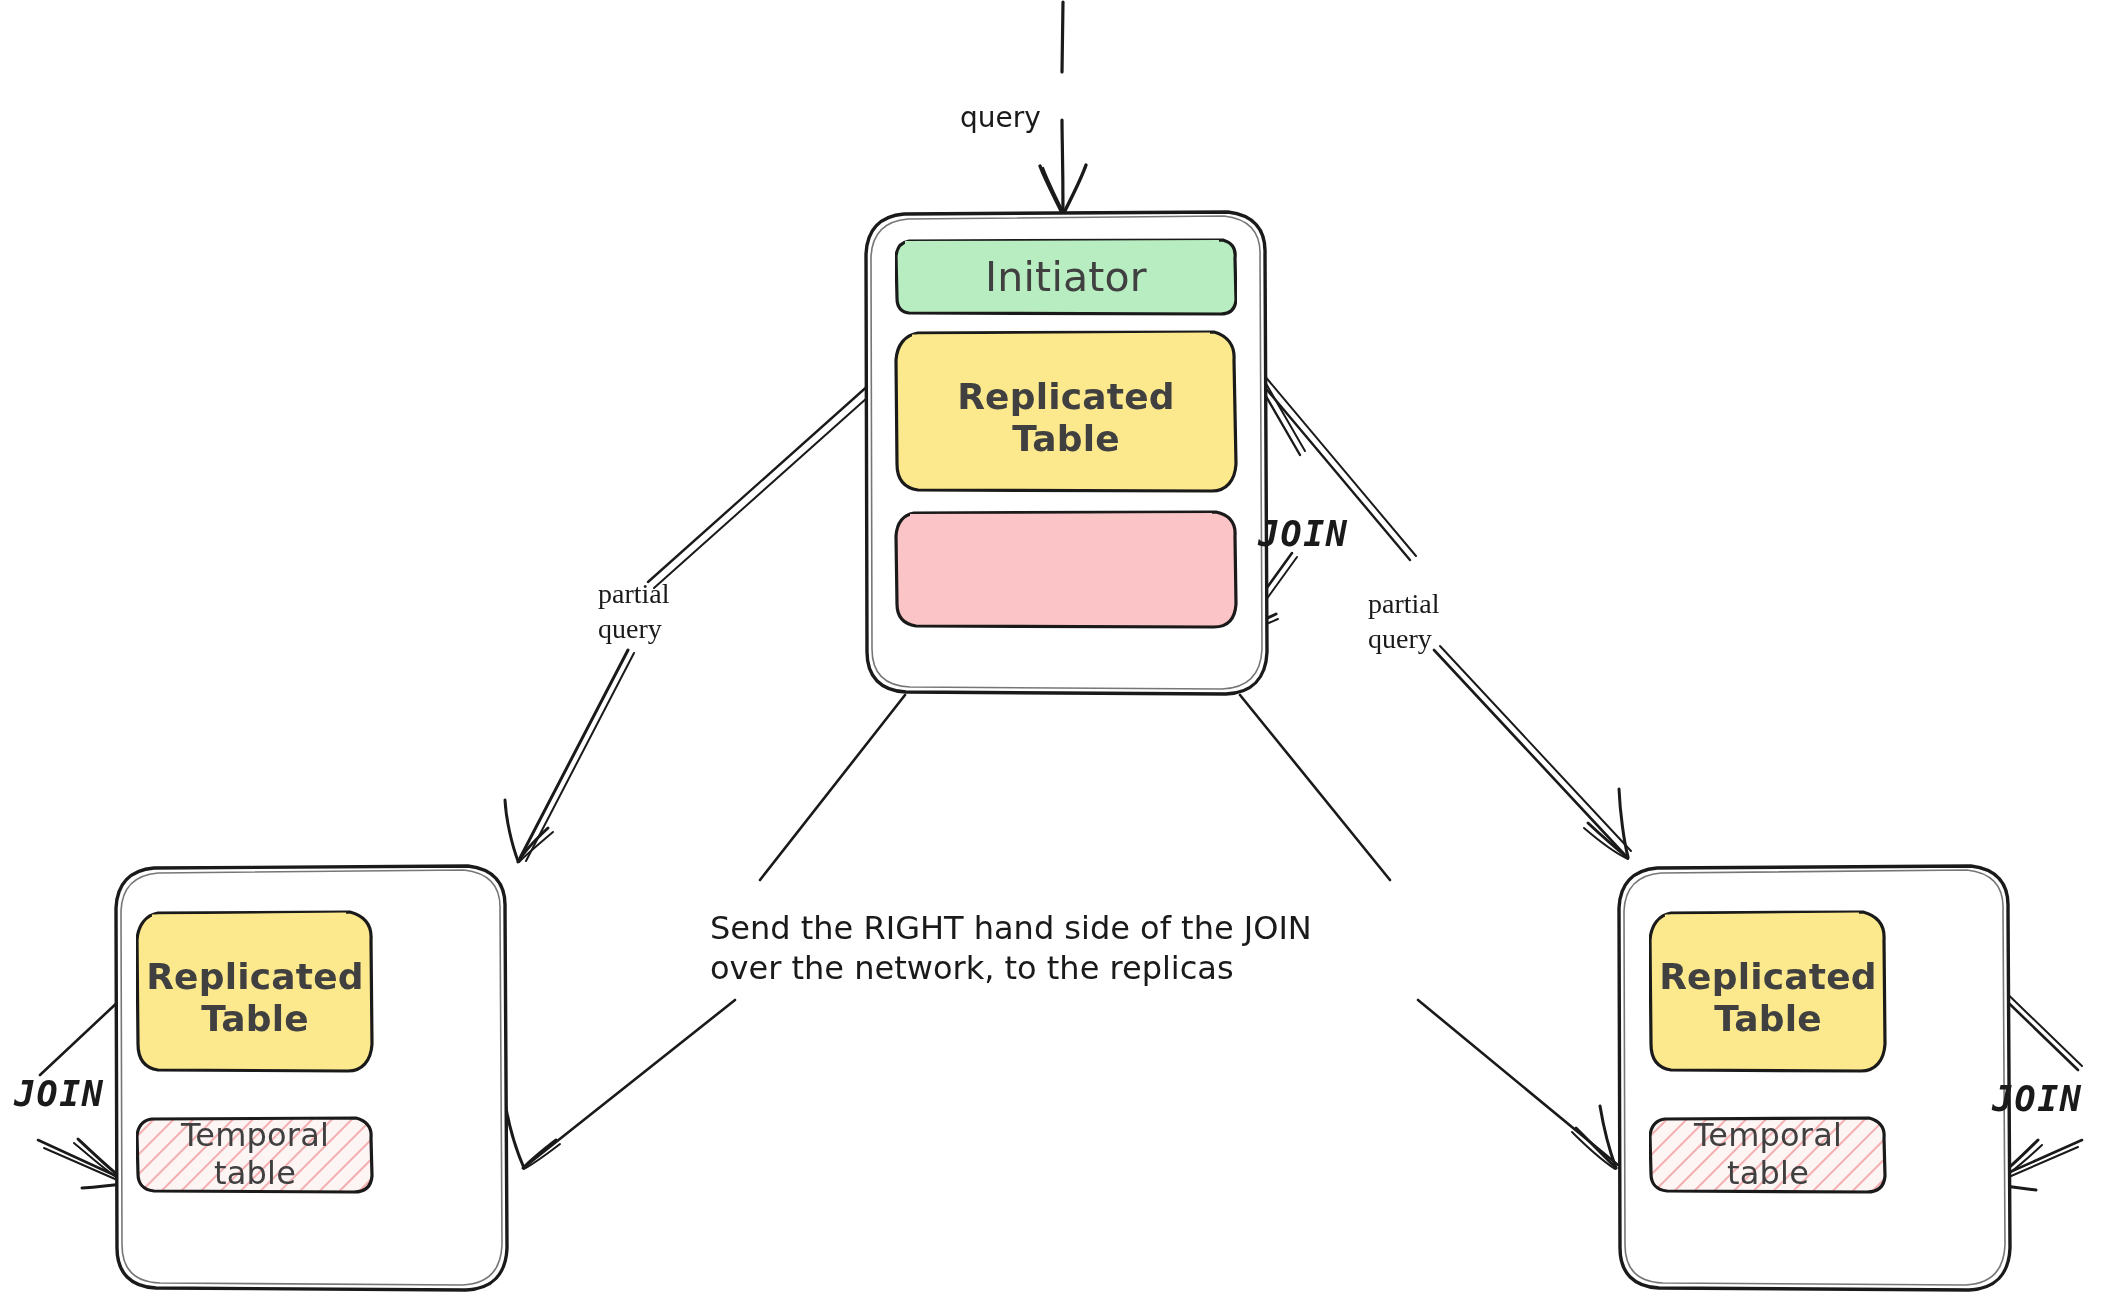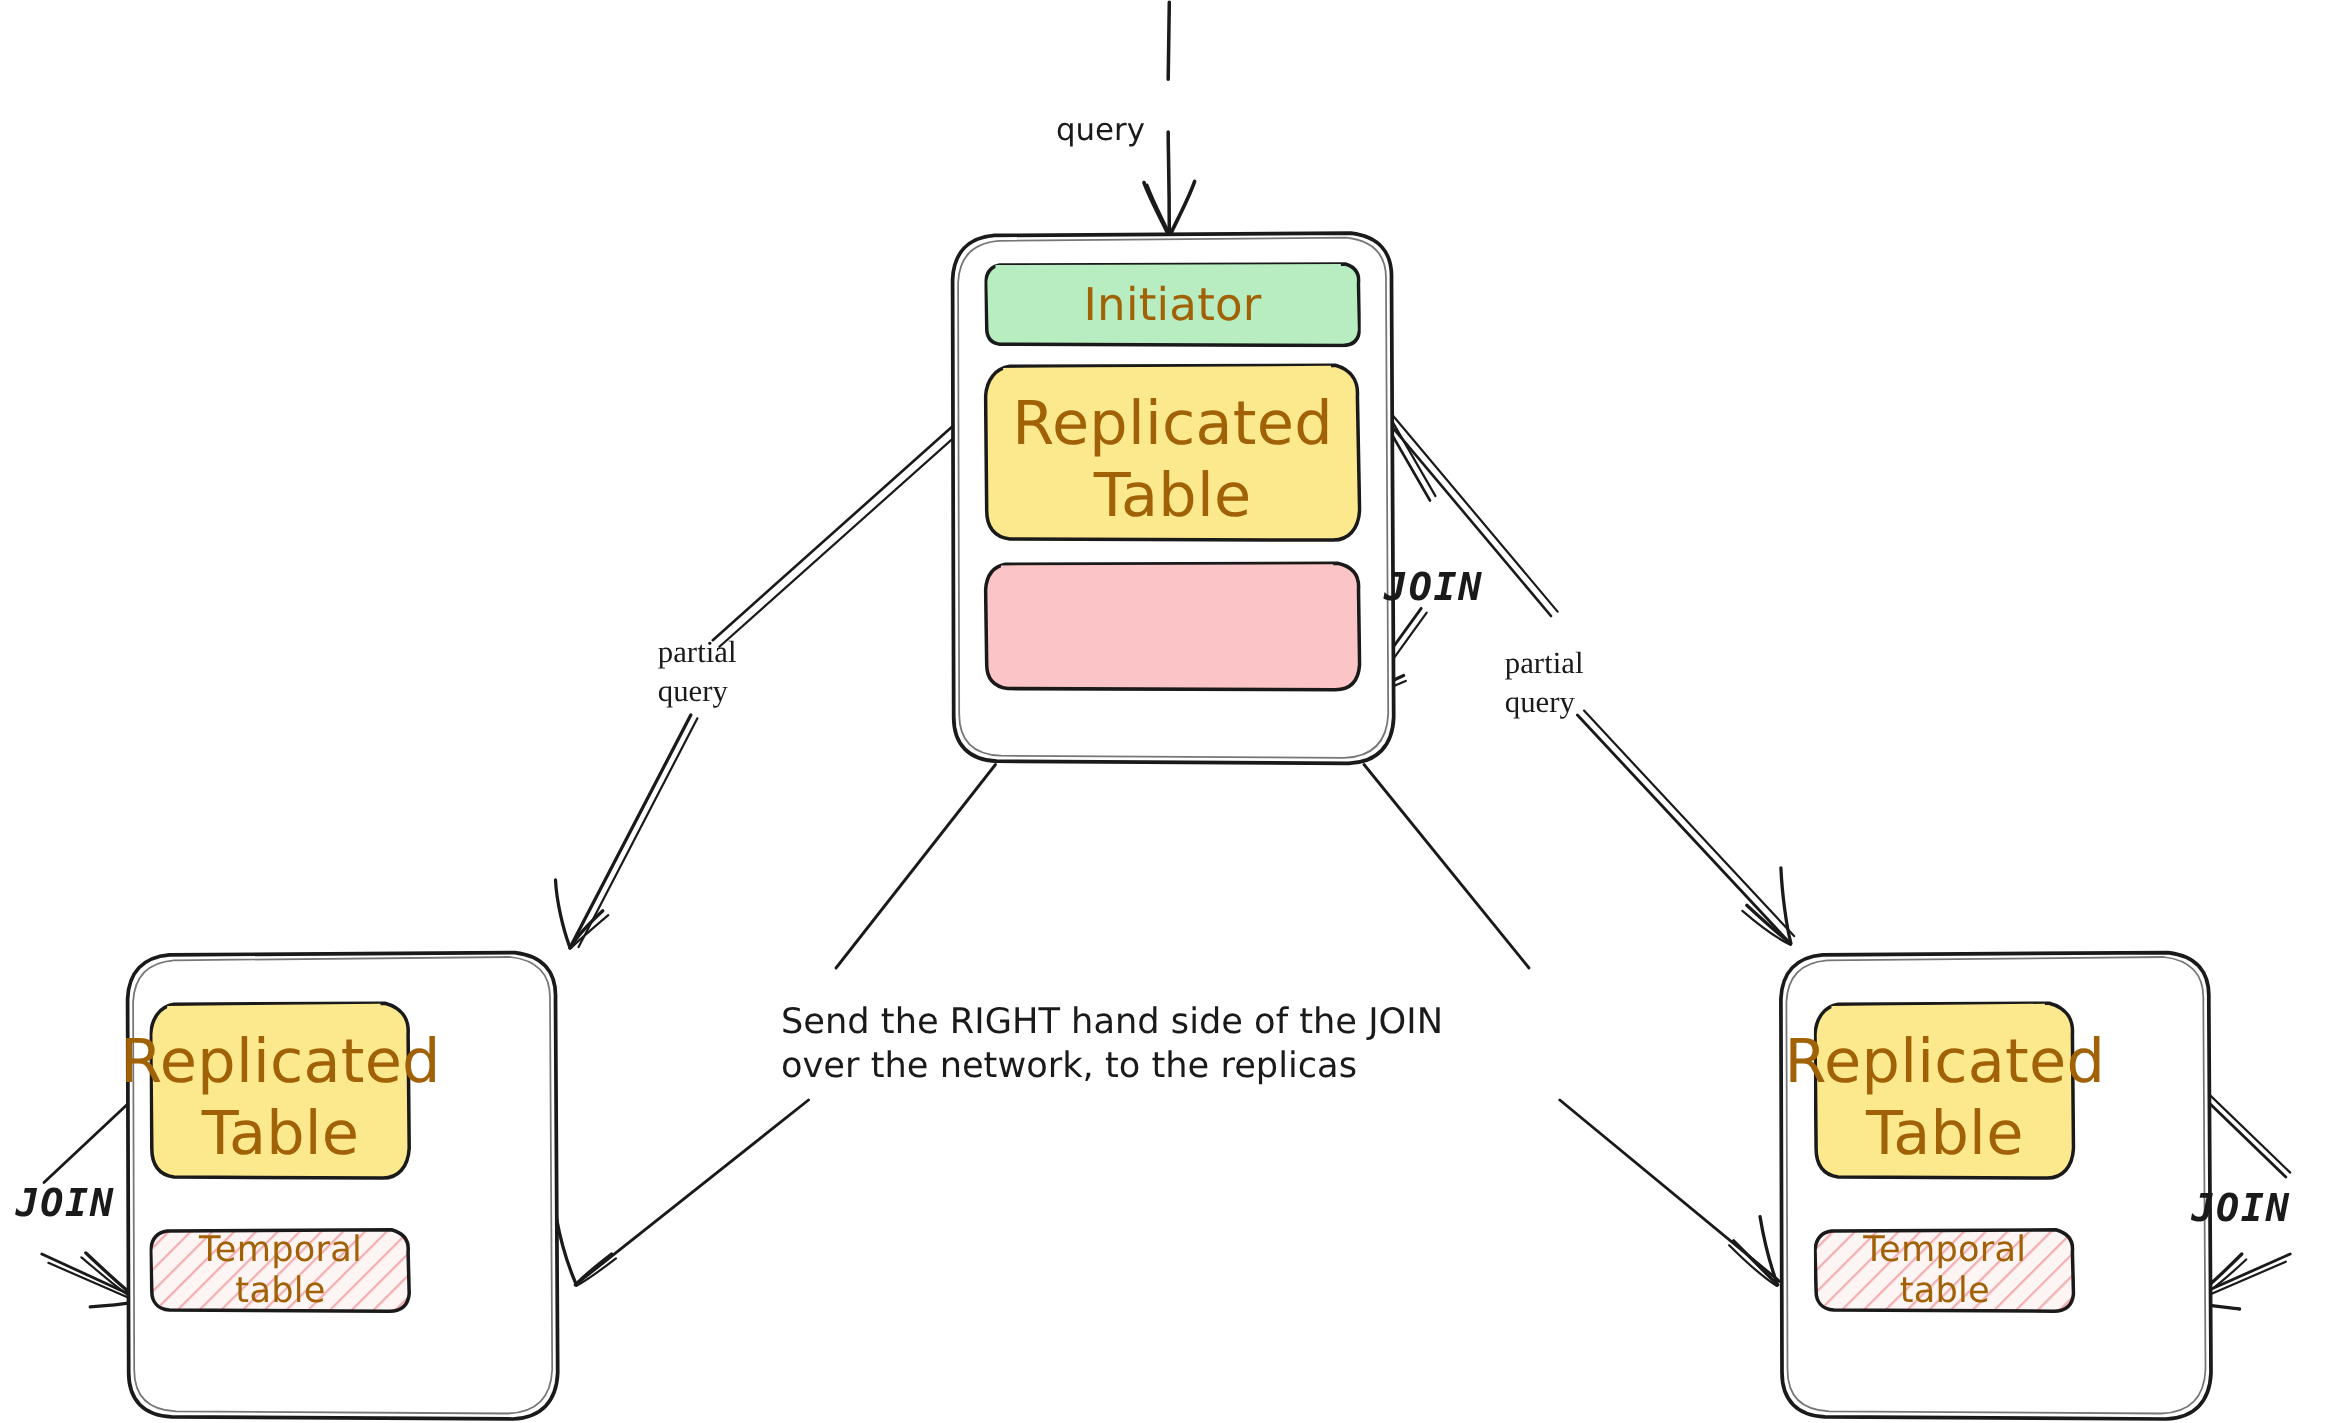--- a/index.html
+++ b/index.html
@@ -35,21 +35,21 @@
   .node-shell svg { display: block; width: 100%; height: 100%; overflow: visible; }
 
   
   .box {
     position: absolute;
     box-sizing: border-box;
     display: flex;
     align-items: center;
     justify-content: center;
     text-align: center;
-    color: #a16207;
+    color: #404040;
   }
   .box .box-sketch {
     position: absolute;
     inset: 0;
     overflow: visible;
   }
   .box .box-label {
     position: relative;
     z-index: 3;
     line-height: 1.18;
@@ -73,21 +73,21 @@
   }
   .mono {
     font-family: "DejaVu Sans Mono", monospace;
     font-weight: 600;
     font-style: italic;
     letter-spacing: 1.5px;
   }
 
   
   .t-initiator { font-size: 41px; font-weight: 500; letter-spacing: 1px; }
-  .t-replicated-big { font-size: 55px; font-weight: 400; margin-top: 12px; }
+  .t-replicated-big { font-size: 36px; font-weight: 700; margin-top: 12px; }
   .t-nonrep { font-size: 25px; font-weight: 500; }
   .t-temporal { font-size: 32px; font-weight: 500; }
   .t-query { font-size: 28px; font-weight: 500; }
   .t-partial { font-size: 28px; font-weight: 500; font-family: Liberation Serif, serif; }
   .t-join { font-size: 35px; }
   .t-send { font-size: 32px; font-weight: 500; }
 </style>
 </head>
 <body>
 

